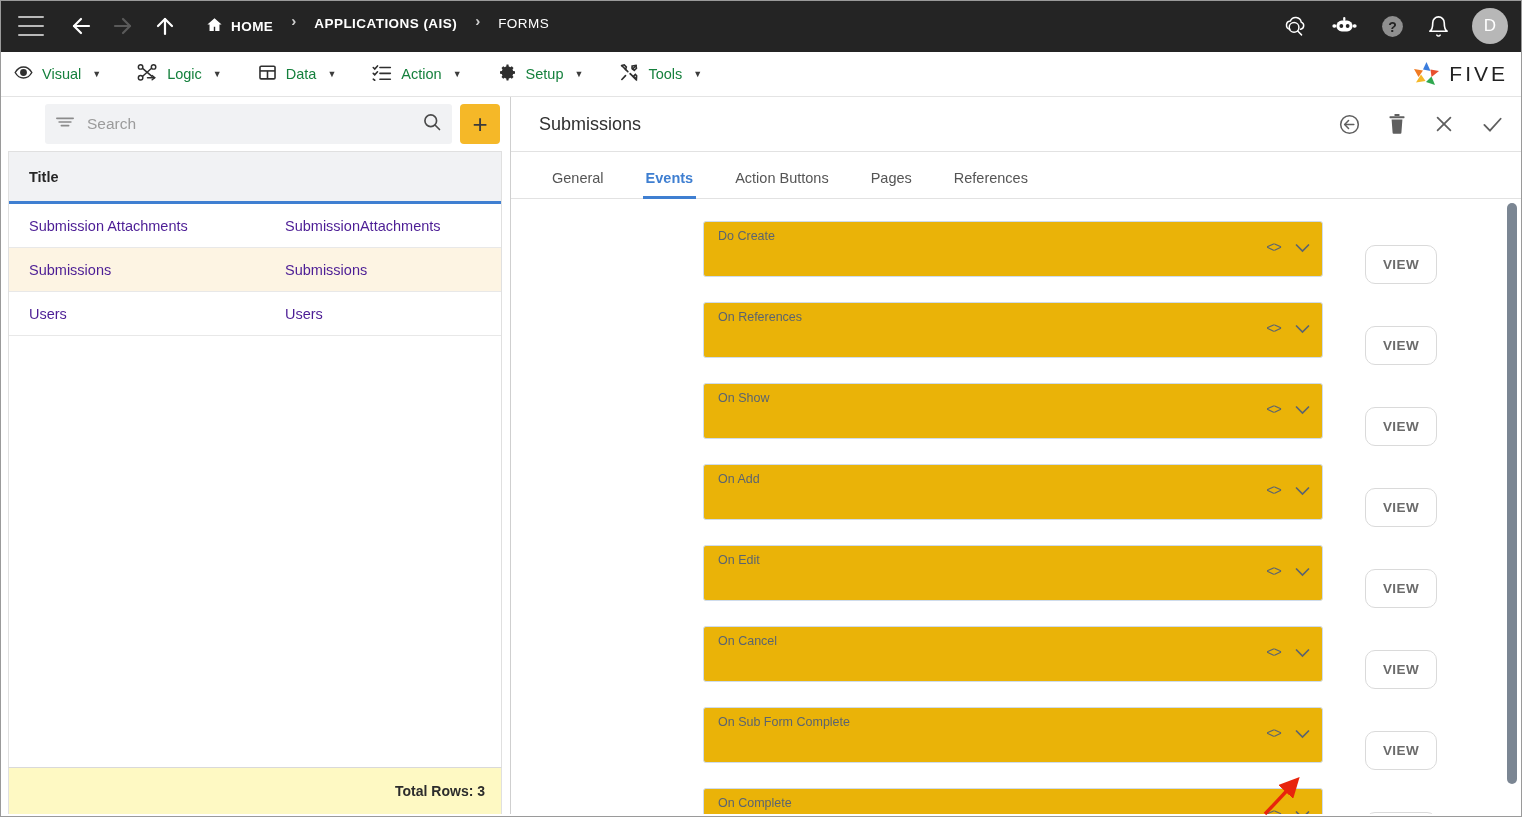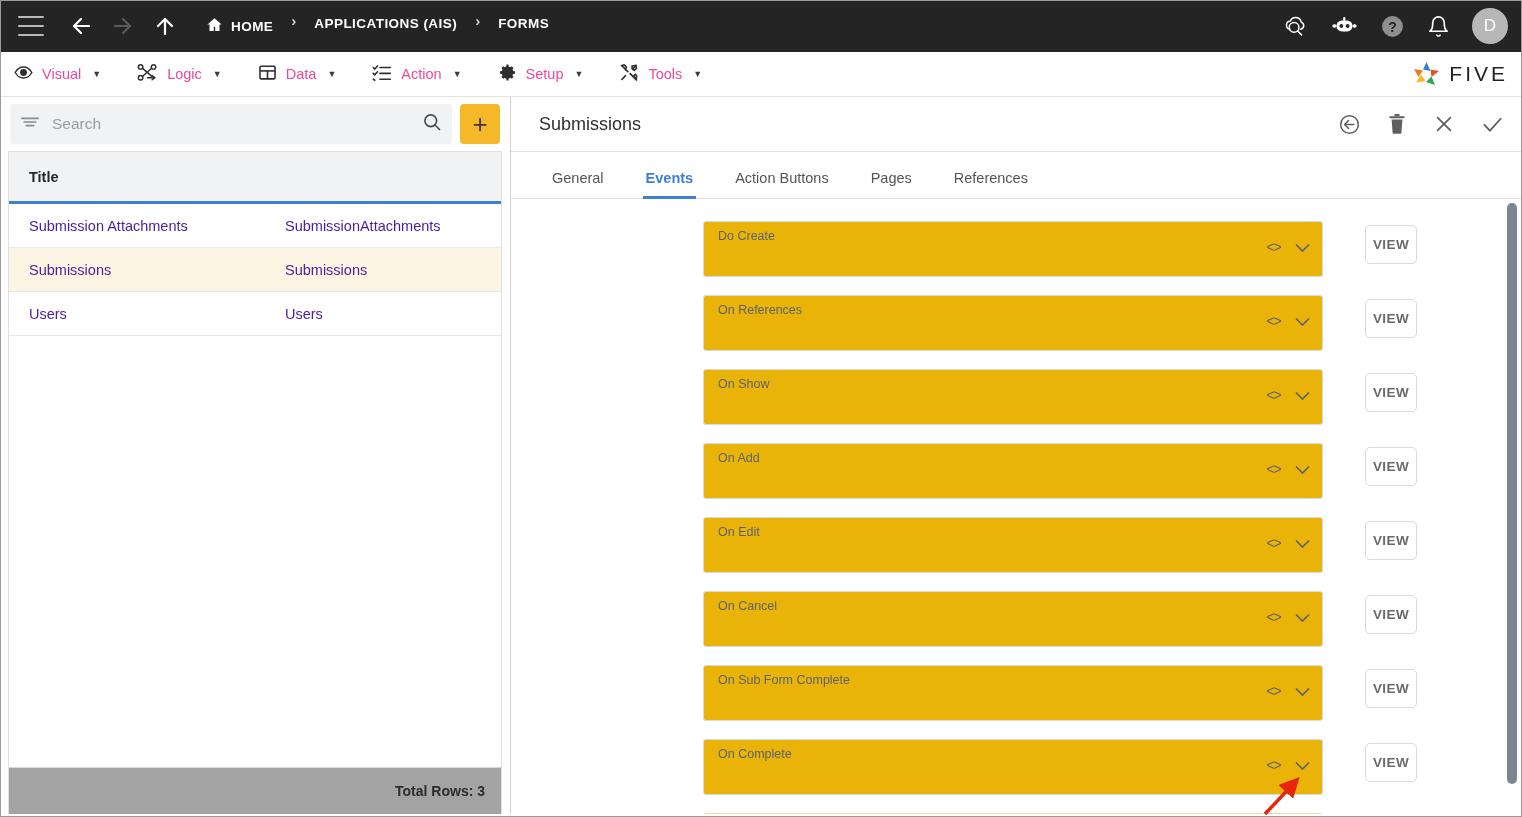--- a/index.html
+++ b/index.html
@@ -23,54 +23,54 @@
   .hamburger i { display:block; height:2px; background:#b9b9b9; border-radius:1px;}
   .navarrow { width:34px; height:34px; display:flex; align-items:center; justify-content:center; color:#fff; font-size:22px; cursor:pointer; margin-right:8px;}
   .navarrow.disabled { color:#5a5a5a; cursor:default;}
   .navarrow svg { display:block; }
   .crumbs { display:flex; align-items:flex-start; margin-left:14px; }
   .crumb {
     display:flex; align-items:center; gap:8px; color:#ffffff;
     font-size:13.5px; font-weight:bold; letter-spacing:.45px; cursor:pointer;
     padding: 4px 2px;
   }
-  .crumb.last { font-weight:bold; }
+  .crumb.last { font-weight:normal; }
   .crumb-sep { color:#cfcfcf; font-size:15px; font-weight:bold; margin:0 16px; }
   .home-ico { display:inline-block; }
   .topright { margin-left:auto; display:flex; align-items:center; gap:22px; }
   .ticon { color:#fff; display:flex; align-items:center; justify-content:center; cursor:pointer;}
   .avatar {
     width:36px; height:36px; border-radius:50%; background:#b7b7b7; color:#fff;
     display:flex; align-items:center; justify-content:center;
     font-size:17px; font-weight:500; cursor:pointer;
   }
 
   
   .menubar {
     height: 45px; background:#fff; display:flex; align-items:center;
     padding-left:14px; position:relative; border-bottom:1px solid #e4e4e4;
   }
   .menu-item {
     display:flex; align-items:center; gap:9px; margin-right:36px; cursor:pointer;
     color:#4b4b4b; font-size:14.5px;
   }
-  .menu-item .mlabel { color:#ec4899; }
+  .menu-item .mlabel { color:#15803d; }
   .caret { font-size:9px; color:#3c3c3c; margin-left:2px;}
   .brand { margin-left:auto; margin-right:14px; display:flex; align-items:center; gap:7px;}
   .brand-text { font-size:21px; letter-spacing:3px; color:#222; font-weight:400;}
 
   
   .content { display:flex; height: calc(817px - 52px - 3px - 45px); }
 
   
   .left { width:511px; border-right:1px solid #cfcfcf; display:flex; flex-direction:column; background:#fff;}
   .searchrow { display:flex; align-items:center; height:54px; padding:0 10px; gap:8px; background:#fff;}
   .searchbox {
     flex:1; height:40px; background:#f1f2f4; border-radius:3px; display:flex;
-    align-items:center; padding:0 10px; gap:12px;
+    align-items:center; padding:0 10px; gap:12px;margin-left:35px;
   }
   .searchbox input {
     flex:1; border:none; background:transparent; outline:none;
     font-size:15.5px; color:#333; font-family:"Liberation Sans", sans-serif;
   }
   .searchbox input::placeholder { color:#9b9b9b; }
   .addbtn {
     width:40px; height:40px; background:#f5b828; border-radius:4px;
     display:flex; align-items:center; justify-content:center; cursor:pointer;
     color:#3b3b3b; font-size:26px; font-weight:300; line-height:1;
@@ -83,21 +83,21 @@
   .th { font-size:14.5px; font-weight:bold; color:#262626; padding-left:20px; display:flex; align-items:center; height:100%;}
   .th.c1 { width:256px; }
   .th.c2 { flex:1; border-left:1px solid #d2d2d2; }
   .grid-body { flex:1; overflow:hidden; background:#fff; }
   .row { display:flex; height:44px; align-items:center; border-bottom:1px solid #e8e8e8; font-size:14.5px; color:#4c1d95;}
   .row.sel { background:#fdf4e3; }
   .cell { padding-left:20px; }
   .cell.c1 { width:256px; }
   .cell.c2 { flex:1; }
   .leftfoot {
-    height:47px; background:#a3a3a3; border-top:1px solid #d9d9d9;
+    height:47px; background:#fef9c3; border-top:1px solid #d9d9d9;
     display:flex; align-items:center; justify-content:flex-end; padding-right:16px;
     font-size:14px; font-weight:bold; color:#2c2c2c;
     margin:0 8px 0 8px; border-left:1px solid #e0e0e0; border-right:1px solid #e0e0e0;
   }
 
   
   .right { flex:1; display:flex; flex-direction:column; background:#fff; min-width:0;}
   .rhead {
     height:55px; display:flex; align-items:center; padding:0 18px 0 28px;
     border-bottom:1px solid #e2e2e2; background:#fff;
@@ -120,24 +120,24 @@
     width:620px; height:56px; background:#eab308; border:1px solid #cfdcec;
     border-radius:3px; position:relative; padding:8px 12px 0 14px;
   }
   .evfield.warn { background:#fbf0d9; border-color:#ead7a8; }
   .evlabel { font-size:12.5px; color:#5b6470; line-height:1.1; }
   .evvalue { font-size:16px; color:#2a2a2a; margin-top:4px; }
   .evicons { position:absolute; right:12px; top:18px; display:flex; align-items:center; gap:14px;}
   .ic-code { color:#5b6470; font-size:14px; letter-spacing:-1px; cursor:pointer; font-family:"Liberation Mono", monospace;}
   .ic-chev { color:#5b6470; cursor:pointer; display:flex;}
   .viewbtn {
-    margin-left:42px; width:52px; height:39px; border:1px solid #dadada; background:#fff;
+    margin-left:42px; width:72px; height:39px; border:1px solid #dadada; background:#fff;
     color:#6b6b6b; font-size:13.5px; font-weight:bold; letter-spacing:.4px;
-    display:flex; align-items:center; justify-content:center; cursor:pointer; border-radius:5px;
-    margin-top:4px;
+    display:flex; align-items:center; justify-content:center; cursor:pointer; border-radius:10px;
+    margin-top:24px;
   }
 
   
   .sbtrack { position:absolute; right:4px; top:4px; bottom:6px; width:12px; }
   .sbthumb { position:absolute; top:0; left:1px; width:10px; height:96%; background:#7b8693; border-radius:6px; }
 
   
   .annot-arrow { position:absolute; pointer-events:none; }
 
   .outer-border { position:absolute; inset:0; border:1px solid #9a9a9a; pointer-events:none; }

